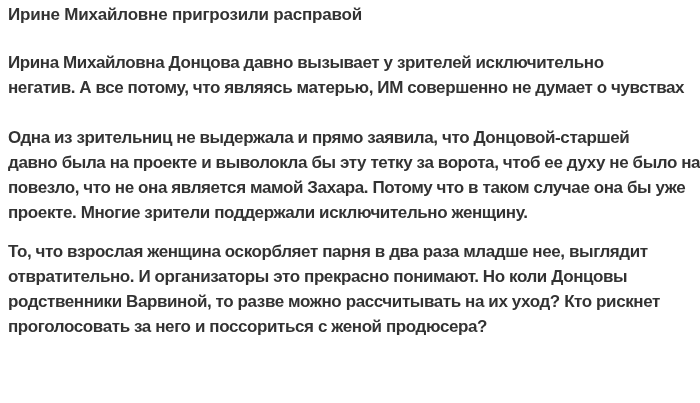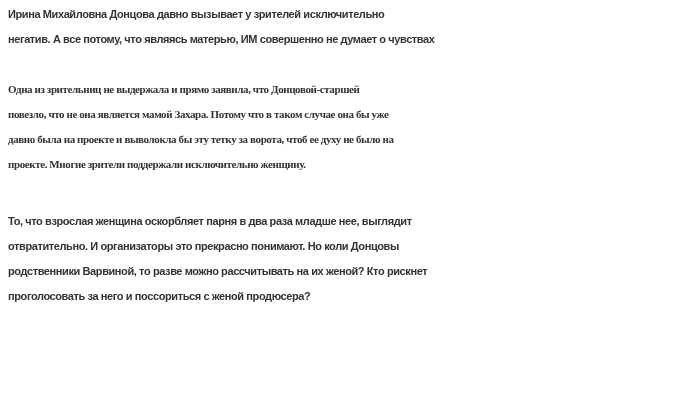--- a/index.html
+++ b/index.html
@@ -18,49 +18,50 @@
     -webkit-font-smoothing: antialiased;
   }
   .article-title {
     font-size: 17px;
     font-weight: 700;
     line-height: 25px;
     letter-spacing: -0.2px;
     margin: 0 0 23px 0;
   }
   .article-paragraph {
-    font-size: 11px;
+    font-size: 17px;
     font-weight: 700;
     line-height: 25px;
     letter-spacing: -0.4px;
     margin: 0 0 25px 0;
   }
-  .article-paragraph.p2 { margin-bottom: 32px; font-family: Liberation Serif, serif; }
+  .article-paragraph.p2 { margin-bottom: 14px; }
   .article-paragraph.p3 { margin-bottom: 0; }
   .ln {
     display: block;
     white-space: nowrap;
   }
 </style>
 </head>
 <body style="background: rgb(255, 255, 255); color: rgb(51, 51, 51);">
 
 <main>
+  <h1 class="article-title">Ирине Михайловне пригрозили расправой</h1>
 
   <p class="article-paragraph p1">
     <span class="ln">Ирина Михайловна Донцова давно вызывает у зрителей исключительно</span>
     <span class="ln">негатив. А все потому, что являясь матерью, ИМ совершенно не думает о чувствах</span>
   </p>
 
   <p class="article-paragraph p2">
     <span class="ln">Одна из зрительниц не выдержала и прямо заявила, что Донцовой-старшей</span>
+    <span class="ln">давно была на проекте и выволокла бы эту тетку за ворота, чтоб ее духу не было на</span>
     <span class="ln">повезло, что не она является мамой Захара. Потому что в таком случае она бы уже</span>
-    <span class="ln">давно была на проекте и выволокла бы эту тетку за ворота, чтоб ее духу не было на</span>
     <span class="ln">проекте. Многие зрители поддержали исключительно женщину.</span>
   </p>
 
   <p class="article-paragraph p3">
     <span class="ln">То, что взрослая женщина оскорбляет парня в два раза младше нее, выглядит</span>
     <span class="ln">отвратительно. И организаторы это прекрасно понимают. Но коли Донцовы</span>
-    <span class="ln">родственники Варвиной, то разве можно рассчитывать на их женой? Кто рискнет</span>
+    <span class="ln">родственники Варвиной, то разве можно рассчитывать на их уход? Кто рискнет</span>
     <span class="ln">проголосовать за него и поссориться с женой продюсера?</span>
   </p>
 </main>
 
 </body></html>

